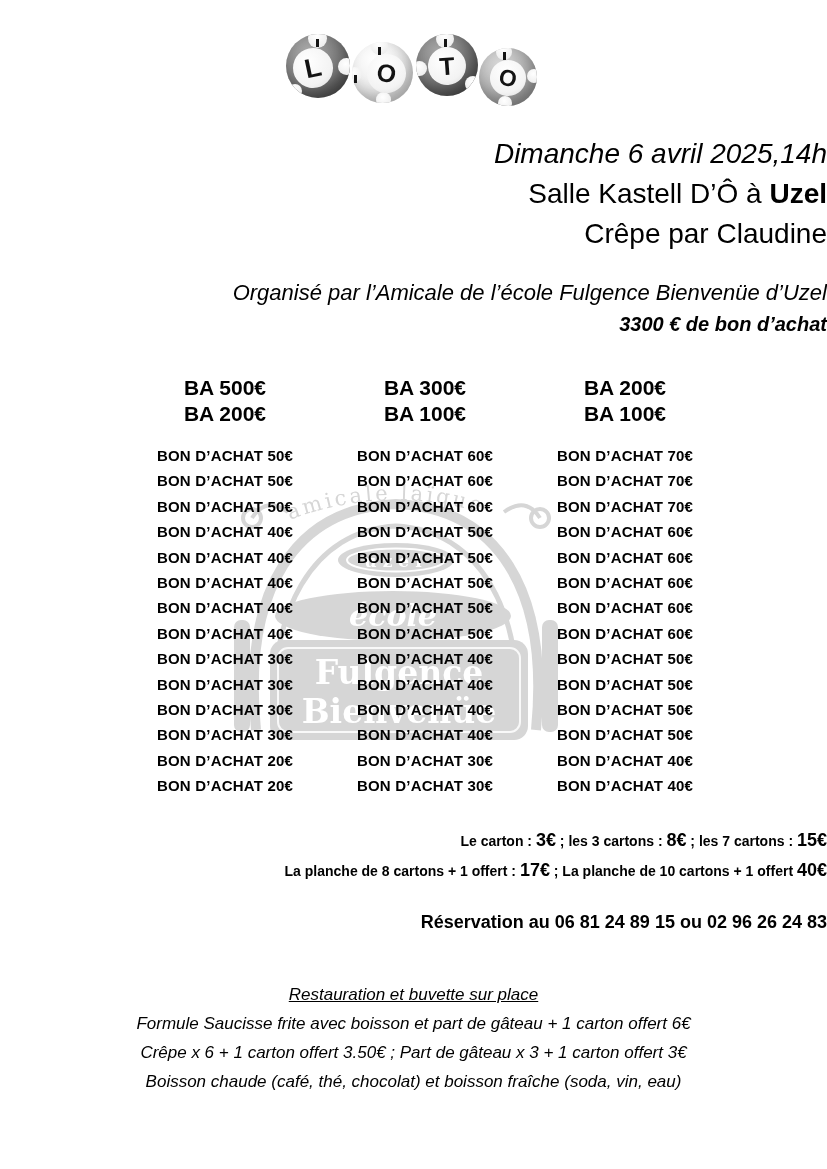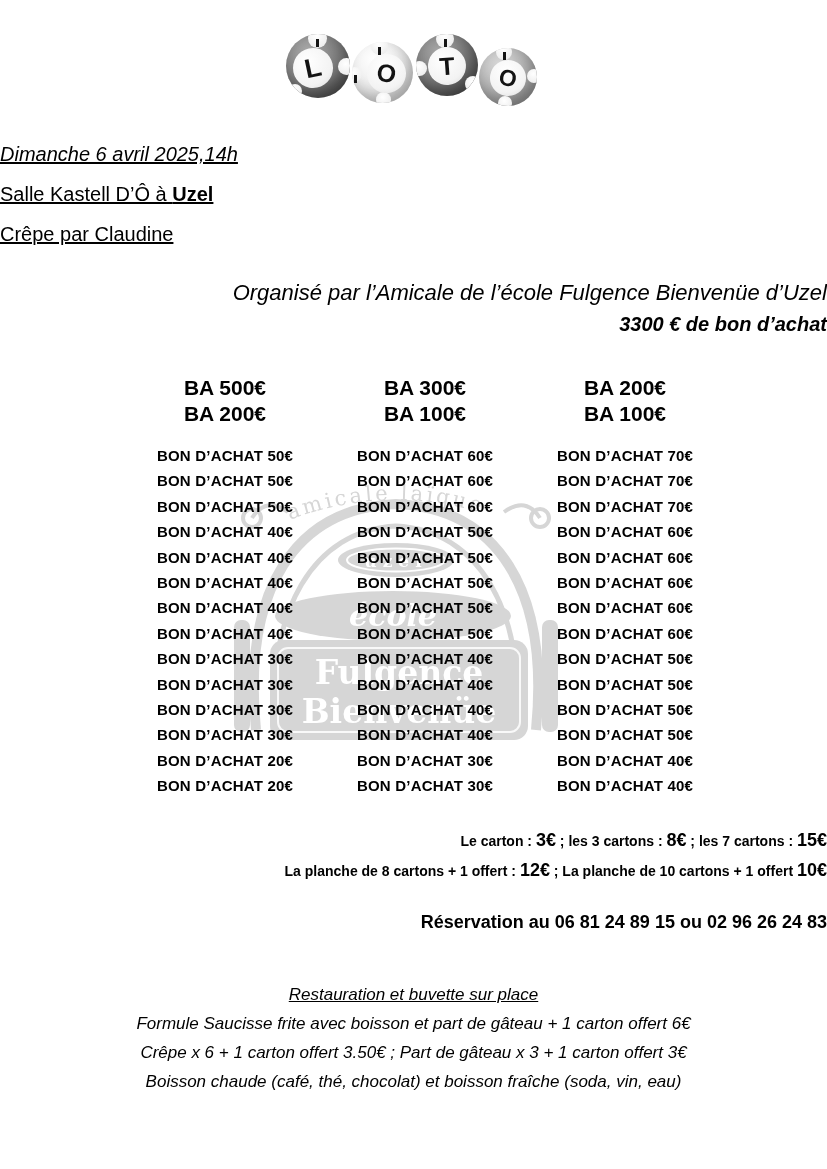--- a/index.html
+++ b/index.html
@@ -46,21 +46,21 @@
     border-radius:50%;
     background:radial-gradient(circle at 45% 35%, #ffffff, #efefef 70%, #d8d8d8 100%);
   }
   .sat.tick::after {
     content:""; position:absolute; left:44%; top:52%;
     width:3px; height:8px; background:#151515;
   }
 
   
   .cline { position:absolute; left:0; width:100%; text-align:right; white-space:nowrap; }
-  .title-block { position:absolute; left:0; top:134px; width:100%; text-align:left; font-size:20px; line-height:40px;text-decoration:underline; }
+  .title-block { position:absolute; left:0; top:134px; width:100%; text-align:right; font-size:28px; line-height:40px; }
   .t-italic { font-style:italic; }
   .bold { font-weight:bold; }
 
   .organizer { top:280px; font-style:italic; font-size:22px; }
   .total { top:313px; font-style:italic; font-weight:bold; font-size:20px; }
 
   
   .prize-grid {
     position:absolute; left:125px; top:375px; width:600px;
     display:grid; grid-template-columns:repeat(3,1fr);
@@ -208,21 +208,21 @@
             <div class="voucher">BON D’ACHAT 50€</div>
             <div class="voucher">BON D’ACHAT 50€</div>
             <div class="voucher">BON D’ACHAT 40€</div>
             <div class="voucher">BON D’ACHAT 40€</div>
           </div>
         </div>
       </div>
 
     <div class="cline pricing-line carton-line"><span>Le carton : </span><span class="big">3€</span><span> ; les 3 cartons : </span><span class="big">8€</span><span> ; les 7 cartons : </span><span class="big">15€</span></div>
 
-    <div class="cline pricing-line planche-line"><span>La planche de 8 cartons + 1 offert : </span><span class="big">12€</span><span> ; La planche de 10 cartons + 1 offert </span><span class="big">10€</span></div>
+    <div class="cline pricing-line planche-line"><span>La planche de 8 cartons + 1 offert : </span><span class="big">17€</span><span> ; La planche de 10 cartons + 1 offert </span><span class="big">40€</span></div>
 
     <div class="cline reservation">Réservation au 06 81 24 89 15 ou 02 96 26 24 83</div>
 
     <div class="catering">
       <div class="heading">Restauration et buvette sur place</div>
       <div>Formule Saucisse frite avec boisson et part de gâteau + 1 carton offert 6€</div>
       <div>Crêpe x 6 + 1 carton offert 3.50€ ; Part de gâteau x 3 + 1 carton offert 3€</div>
       <div>Boisson chaude (café, thé, chocolat) et boisson fraîche (soda, vin, eau)</div>
     </div>
 

